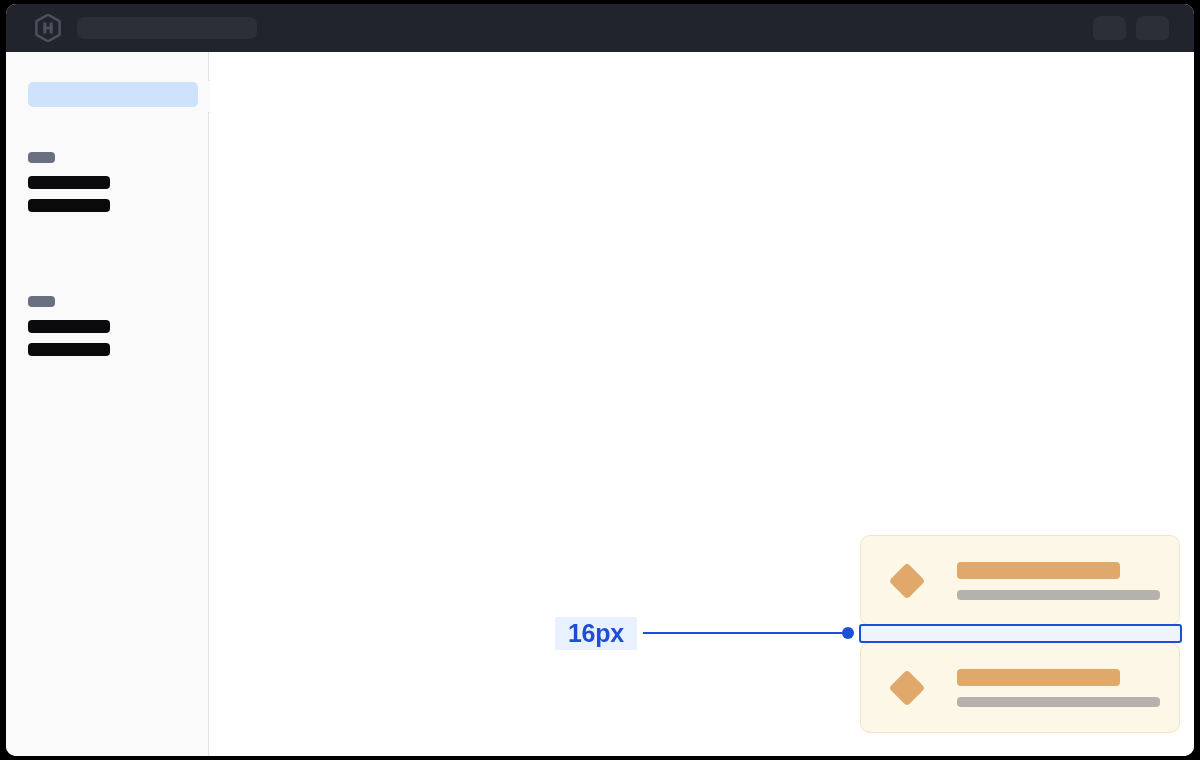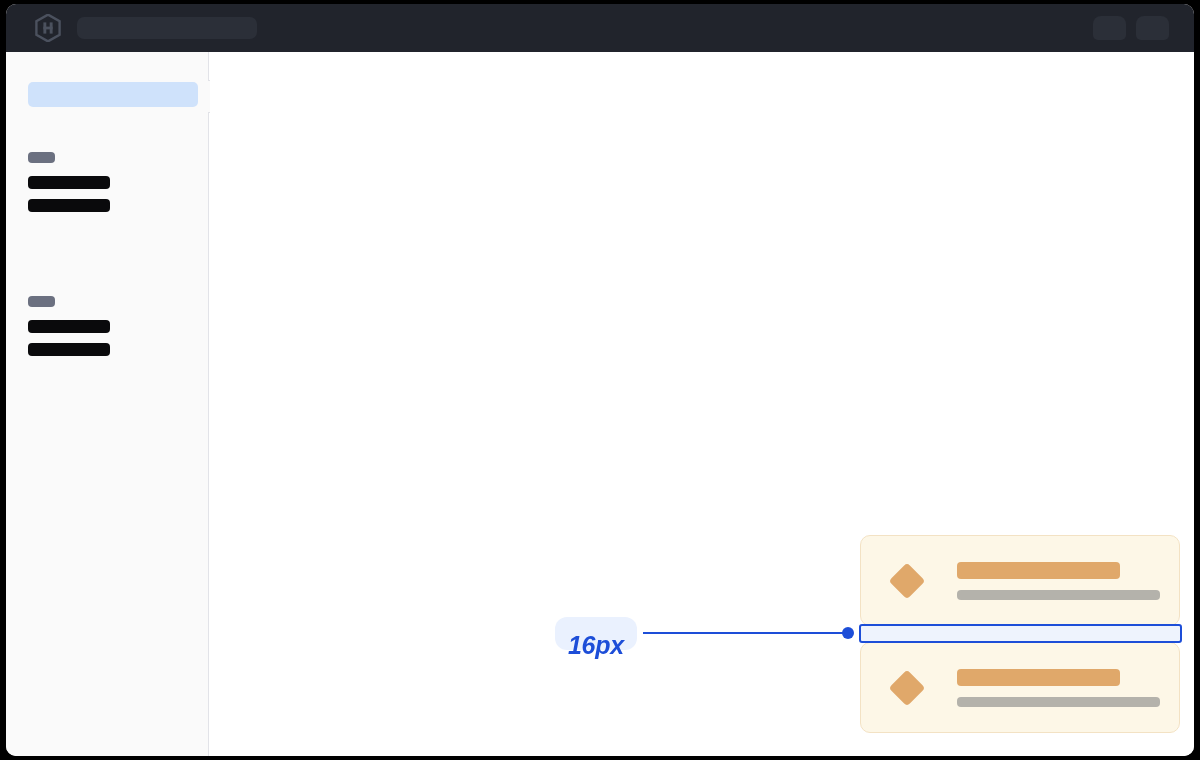--- a/index.html
+++ b/index.html
@@ -189,30 +189,29 @@
     height: 12px;
     background: #1d4ed8;
     border-radius: 50%;
   }
 
   #spacing-value-badge {
     position: absolute;
     left: 549px;
     top: 613px;
     height: 33px;
-    padding: 12px 13px;
+    padding: 0 13px;
     background: #eaf1fe;
-    border-radius: 12px;
+    border-radius: 1px;
     color: #1d4ed8;
     font-size: 25px;
     font-weight: bold;
     line-height: 33px;
     letter-spacing: -0.3px;
     white-space: nowrap;
-    font-style: italic;
   }
 </style>
 </head>
 <body>
 
 <div id="app-window">
 
   <div id="topbar">
     <svg id="brand-logo" viewBox="0 0 26 28">
       <path d="M13 0.6 L24.6 7.2 L24.6 20.8 L13 27.4 L1.4 20.8 L1.4 7.2 Z" fill="none" stroke="#4b515e" stroke-width="2.4"></path>

